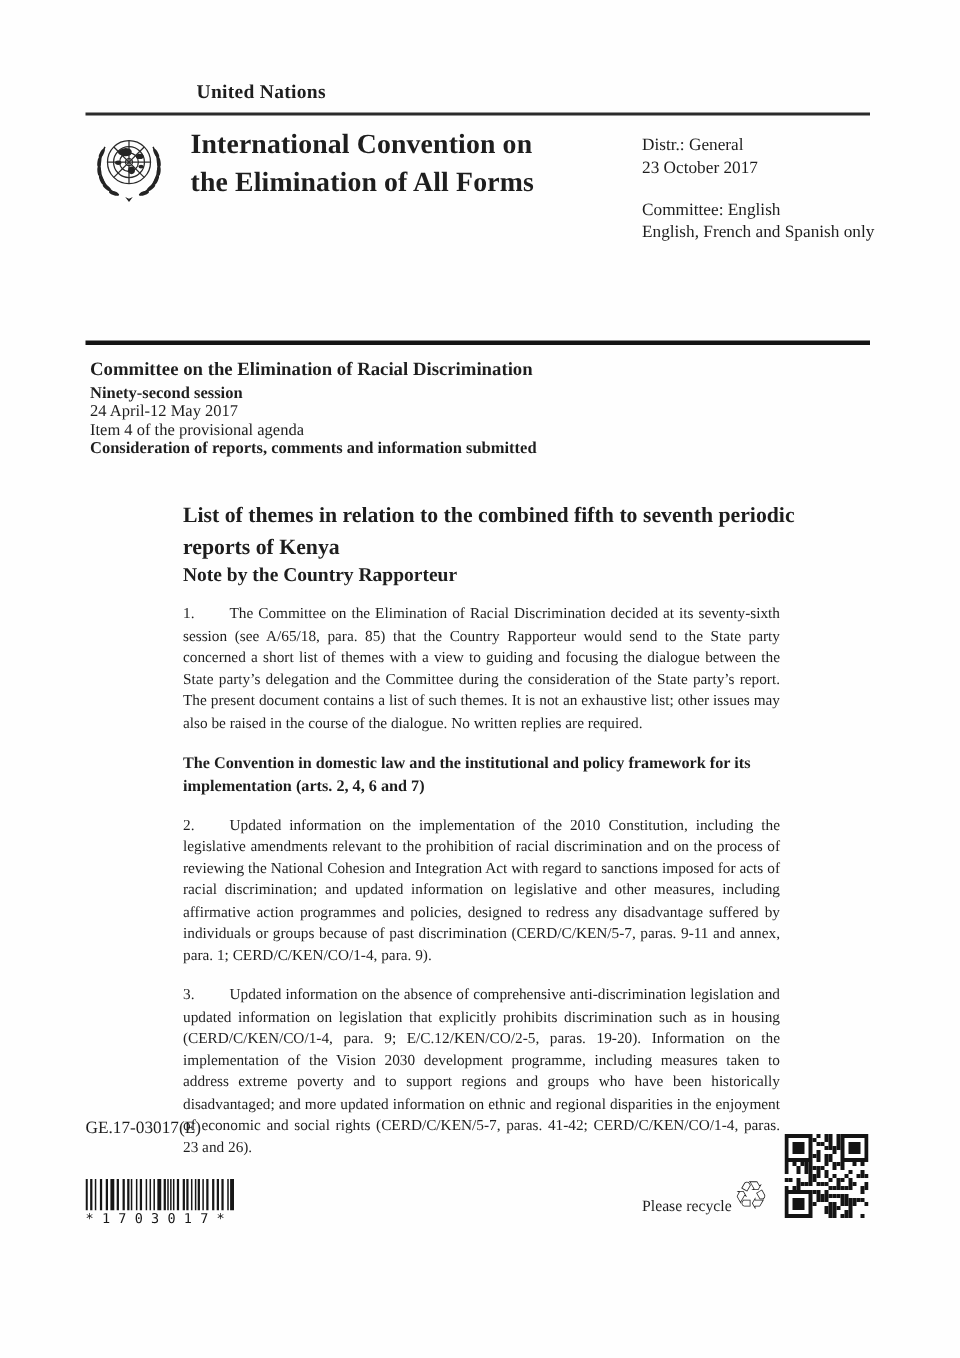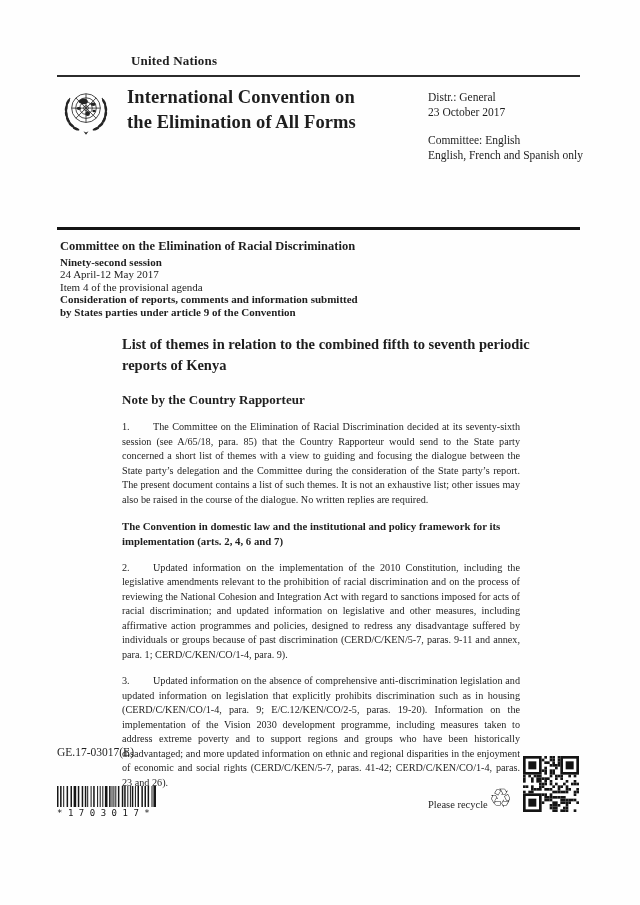--- a/index.html
+++ b/index.html
@@ -18,21 +18,21 @@
   .rule-thick { top:227px; height:2.5px; background:#141414; }
   .emblem { position:absolute; left:59px; top:83px; width:54px; height:62px; }
   .conv-title { position:absolute; left:127px; top:85px; font-size:18.5px; font-weight:bold; line-height:25px; letter-spacing:.1px; }
   .distr { position:absolute; left:428px; top:90px; font-size:11.5px; line-height:14.5px; }
   .distr .gap { margin-top:14px; }
   .session { position:absolute; left:60px; top:239px; font-size:11px; line-height:12.4px; }
   .committee { font-size:12.5px; font-weight:bold; line-height:14px; margin-bottom:3px; }
   .bold { font-weight:bold; }
   .content { position:absolute; left:122px; top:334px; width:398px; }
   .doc-title { font-size:14.5px; font-weight:bold; line-height:20.5px; width:412px; }
-  .note-heading { font-size:13px; font-weight:bold; margin-top:17px; }
+  .note-heading { font-size:13px; font-weight:bold; }
   .para { text-align:justify; font-size:10.2px; line-height:14.5px; margin-top:12px; }
   .pnum { display:inline-block; width:31px; }
   .theme-heading { font-size:10.8px; font-weight:bold; line-height:14.8px; margin-top:12px; width:402px; }
   .ge-number { position:absolute; left:57px; top:746px; font-size:11.5px; }
   .barcode { position:absolute; left:57px; top:786px; width:102px; height:21px; fill:#161616; }
   .barcode-text { position:absolute; left:57px; top:808px; font-family:"DejaVu Sans Mono",monospace; font-size:9px; letter-spacing:5.5px; color:#161616; }
   .recycle-label { position:absolute; left:428px; top:799px; font-size:10.5px; font-weight:normal; }
   .recycle-icon { position:absolute; left:489px; top:783px; font-size:26px; line-height:30px; font-family:"DejaVu Sans",sans-serif; color:#222; }
   .qr { position:absolute; left:523px; top:756px; width:56px; height:56px; fill:#141414; }
 </style>
@@ -98,21 +98,20 @@
   </div>
 
   <div class="rule rule-thick"></div>
 
   <div class="session">
     <div class="committee">Committee on the Elimination of Racial Discrimination</div>
     <div class="bold">Ninety-second session</div>
     <div>24 April-12 May 2017</div>
     <div>Item 4 of the provisional agenda</div>
     <div class="bold">Consideration of reports, comments and information submitted</div>
-    <div class="bold">by States parties under article 9 of the Convention</div>
   </div>
 
   <div class="content">
     <h2 class="doc-title">List of themes in relation to the combined fifth to seventh periodic reports of Kenya</h2>
     <h3 class="note-heading">Note by the Country Rapporteur</h3>
     <p class="para"><span class="pnum">1.</span><span>The Committee on the Elimination of Racial Discrimination decided at its seventy-sixth session (see A/65/18, para. 85) that the Country Rapporteur would send to the State party concerned a short list of themes with a view to guiding and focusing the dialogue between the State party’s delegation and the Committee during the consideration of the State party’s report. The present document contains a list of such themes. It is not an exhaustive list; other issues may also be raised in the course of the dialogue. No written replies are required.</span></p>
     <h4 class="theme-heading">The Convention in domestic law and the institutional and policy framework for its implementation (arts. 2, 4, 6 and 7)</h4>
     <p class="para"><span class="pnum">2.</span><span>Updated information on the implementation of the 2010 Constitution, including the legislative amendments relevant to the prohibition of racial discrimination and on the process of reviewing the National Cohesion and Integration Act with regard to sanctions imposed for acts of racial discrimination; and updated information on legislative and other measures, including affirmative action programmes and policies, designed to redress any disadvantage suffered by individuals or groups because of past discrimination (CERD/C/KEN/5-7, paras. 9-11 and annex, para. 1; CERD/C/KEN/CO/1-4, para. 9).</span></p>
     <p class="para"><span class="pnum">3.</span><span>Updated information on the absence of comprehensive anti-discrimination legislation and updated information on legislation that explicitly prohibits discrimination such as in housing (CERD/C/KEN/CO/1-4, para. 9; E/C.12/KEN/CO/2-5, paras. 19-20). Information on the implementation of the Vision 2030 development programme, including measures taken to address extreme poverty and to support regions and groups who have been historically disadvantaged; and more updated information on ethnic and regional disparities in the enjoyment of economic and social rights (CERD/C/KEN/5-7, paras. 41-42; CERD/C/KEN/CO/1-4, paras. 23 and 26).</span></p>
   </div>

